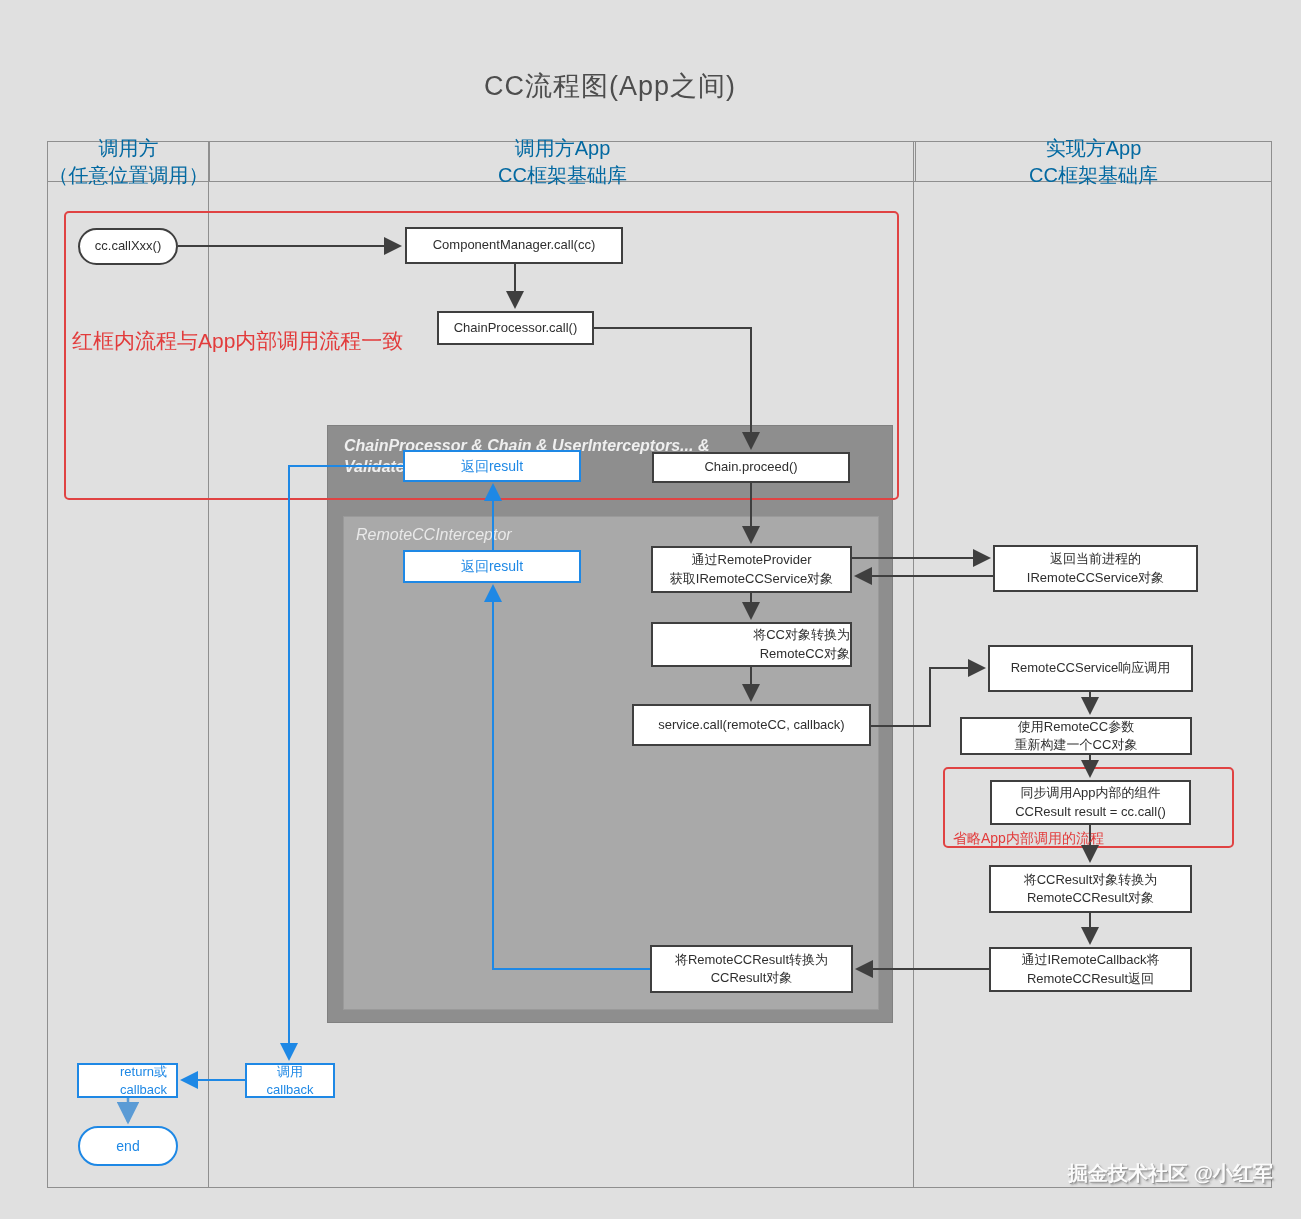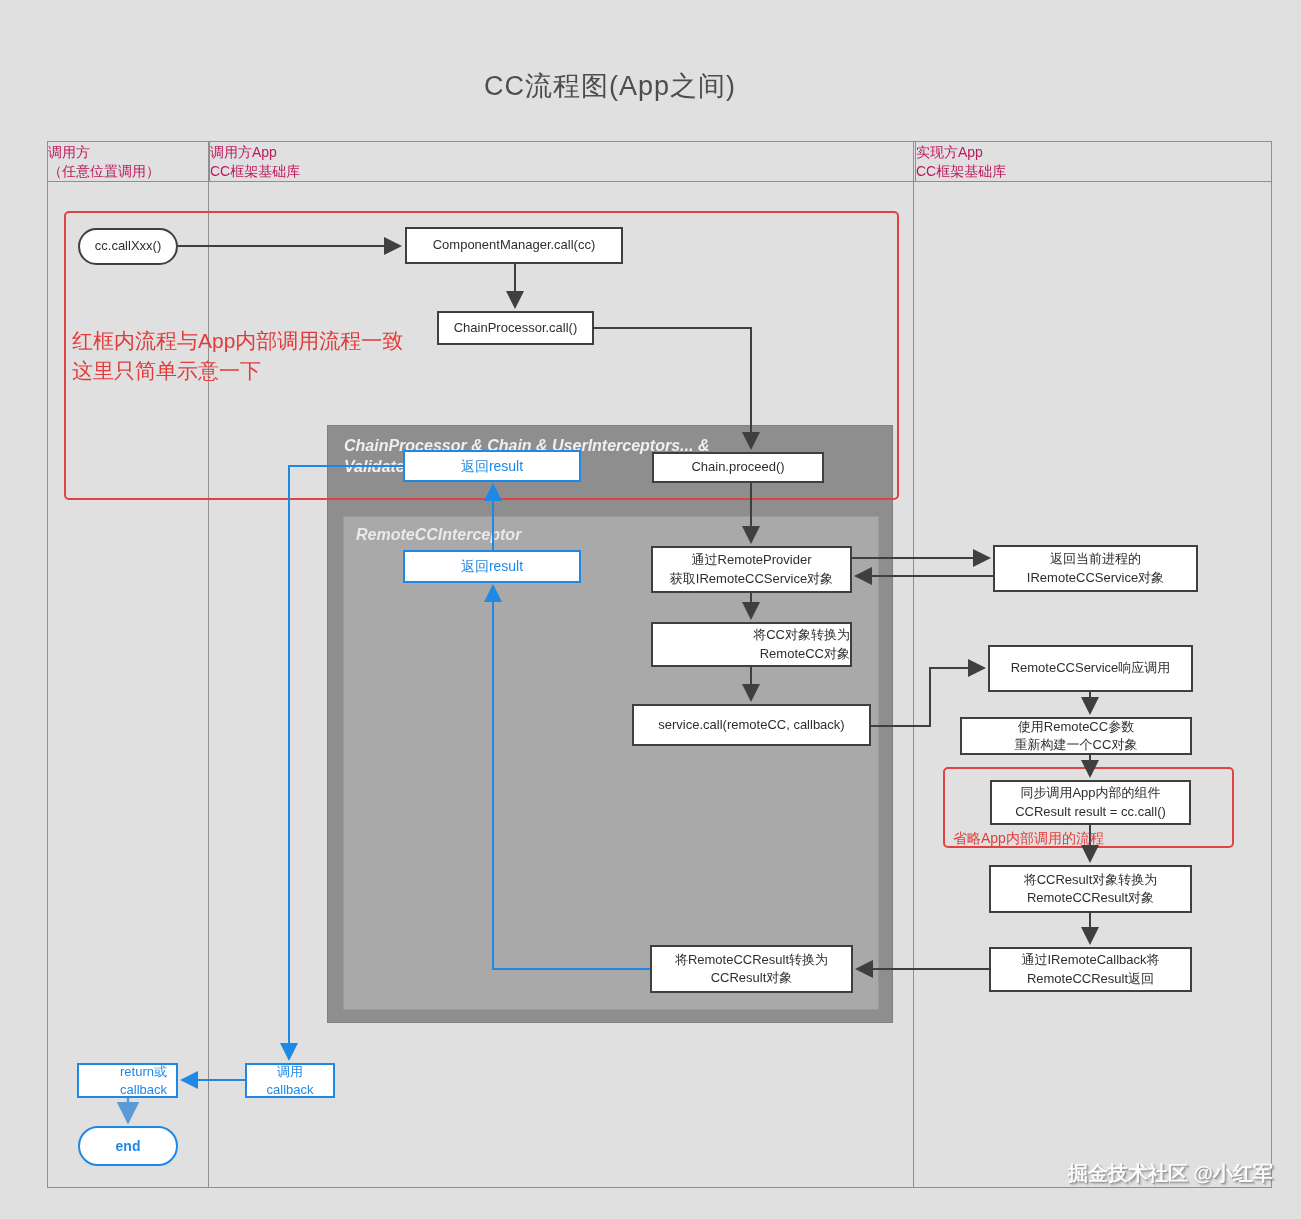--- a/index.html
+++ b/index.html
@@ -3,31 +3,31 @@
 <meta charset="utf-8">
 <style>
   html,body{margin:0;padding:0;}
   body{background:#e0e0e0;font-family:"Liberation Sans","DejaVu Sans",sans-serif;}
   .stage{position:relative;width:1301px;height:1219px;background:#e0e0e0;overflow:hidden;}
   .abs{position:absolute;box-sizing:border-box;}
   .title{left:0;top:68px;width:1220px;text-align:center;font-size:27px;color:#4d4d4d;letter-spacing:1px;z-index:5;}
   
   .lane-frame{left:47px;top:141px;width:1225px;height:1047px;border:1px solid #8f8f8f;z-index:0;}
   .lane-header{left:47px;top:141px;width:1225px;height:41px;border:1px solid #8f8f8f;z-index:0;display:flex;}
-  .lane-cell{display:flex;flex-direction:column;align-items:flex-start;justify-content:center;font-size:14px;color:#be185d;line-height:1.35;}
+  .lane-cell{display:flex;flex-direction:column;align-items:center;justify-content:center;font-size:20px;color:#0369a1;line-height:1.35;}
   .lane-div{width:1px;background:#8f8f8f;top:141px;height:1047px;z-index:0;}
   
   .group-outer{left:327px;top:425px;width:566px;height:598px;background:#8e8e8e;border:1px solid #808080;z-index:1;}
   .group-inner{left:343px;top:516px;width:536px;height:494px;background:#a9a9a9;border:1px solid #9a9a9a;z-index:1;}
   .group-label{color:#efefef;font-style:italic;font-weight:bold;font-size:16px;line-height:1.3;padding:10px 0 0 16px;}
   
   .box{background:#ffffff;border:2px solid #3f3f3f;color:#2e2e2e;display:flex;flex-direction:column;align-items:center;justify-content:center;text-align:center;font-size:13px;line-height:1.4;z-index:4;}
   .pill{border-radius:19px;}
   .bluebox{background:#ffffff;border:2px solid #1e88e5;color:#1e88e5;display:flex;flex-direction:column;align-items:center;justify-content:center;text-align:center;font-size:13px;line-height:1.35;z-index:4;}
-  .endpill{border-radius:20px;font-weight:bold;}
+  .endpill{border-radius:20px;}
   
   .redframe{border:2px solid #e04343;border-radius:5px;z-index:2;background:transparent;}
   .rednote{color:#e23b3b;font-size:21px;line-height:1.45;z-index:5;white-space:nowrap;}
   .rednote-small{color:#e23b3b;font-size:14px;z-index:5;white-space:nowrap;}
   .arrow-layer{left:0;top:0;width:1301px;height:1219px;z-index:3;pointer-events:none;}
   .watermark{right:28px;top:1160px;font-size:20px;font-weight:bold;color:#fbfbfb;text-shadow:1px 1px 0 #9a9a9a,2px 2px 2px rgba(0,0,0,0.25);z-index:6;white-space:nowrap;}
 </style>
 </head>
 <body>
 
@@ -53,28 +53,27 @@
     </div>
   </div>
 
   <div class="abs group-outer">
     <div class="group-label">
       <div>ChainProcessor &amp; Chain  &amp; UserInterceptors... &amp;</div>
       <div>Validate...</div>
     </div>
   </div>
   <div class="abs group-inner">
-    <div class="group-label" style="padding:8px 8px 0 12px;font-weight:bold;color:#e9e9e9;">RemoteCCInterceptor</div>
+    <div class="group-label" style="padding:8px 8px 0 12px;font-weight:normal;color:#e9e9e9;">RemoteCCInterceptor</div>
   </div>
 
   <div class="abs redframe" style="left:64px;top:211px;width:835px;height:289px;"></div>
   <div class="abs redframe" style="left:943px;top:767px;width:291px;height:81px;"></div>
   <div class="abs rednote" style="left:72px;top:326px;">
     <div>红框内流程与App内部调用流程一致</div>
-    <div>这里只简单示意一下</div>
   </div>
   <div class="abs rednote-small" style="left:953px;top:830px;">省略App内部调用的流程</div>
 
   <svg class="abs arrow-layer" viewBox="0 0 1301 1219" xmlns="http://www.w3.org/2000/svg">
     <defs>
       <marker id="mk-black" markerWidth="10" markerHeight="9" refX="8" refY="4.5" orient="auto">
           <path d="M0,0 L9,4.5 L0,9 z" fill="#3f3f3f"></path>
         </marker>
       <marker id="mk-blue" markerWidth="10" markerHeight="9" refX="8" refY="4.5" orient="auto">
           <path d="M0,0 L9,4.5 L0,9 z" fill="#1e88e5"></path>
@@ -107,21 +106,21 @@
     </g>
     <g stroke="#5b9bd5" stroke-width="2.5" fill="none">
       <path d="M128,1097 L128,1122" marker-end="url(#mk-lblue)"></path>
     </g>
   </svg>
 
   <div class="abs box pill" style="left:78px;top:228px;width:100px;height:37px;">cc.callXxx()</div>
   <div class="abs box" style="left:405px;top:227px;width:218px;height:37px;">ComponentManager.call(cc)</div>
   <div class="abs box" style="left:437px;top:311px;width:157px;height:34px;">ChainProcessor.call()</div>
   <div class="abs bluebox" style="left:403px;top:450px;width:178px;height:32px;font-size:14px;">返回result</div>
-  <div class="abs box" style="left:652px;top:452px;width:172px;height:31px;">Chain.proceed()</div>
+  <div class="abs box" style="left:652px;top:452px;width:198px;height:31px;">Chain.proceed()</div>
   <div class="abs bluebox" style="left:403px;top:550px;width:178px;height:33px;font-size:14px;">返回result</div>
 
   <div class="abs box" style="left:651px;top:546px;width:201px;height:47px;">
     <span>通过RemoteProvider</span>
     <span>获取IRemoteCCService对象</span>
   </div>
   <div class="abs box" style="left:993px;top:545px;width:205px;height:47px;">
     <span>返回当前进程的</span>
     <span>IRemoteCCService对象</span>
   </div>

